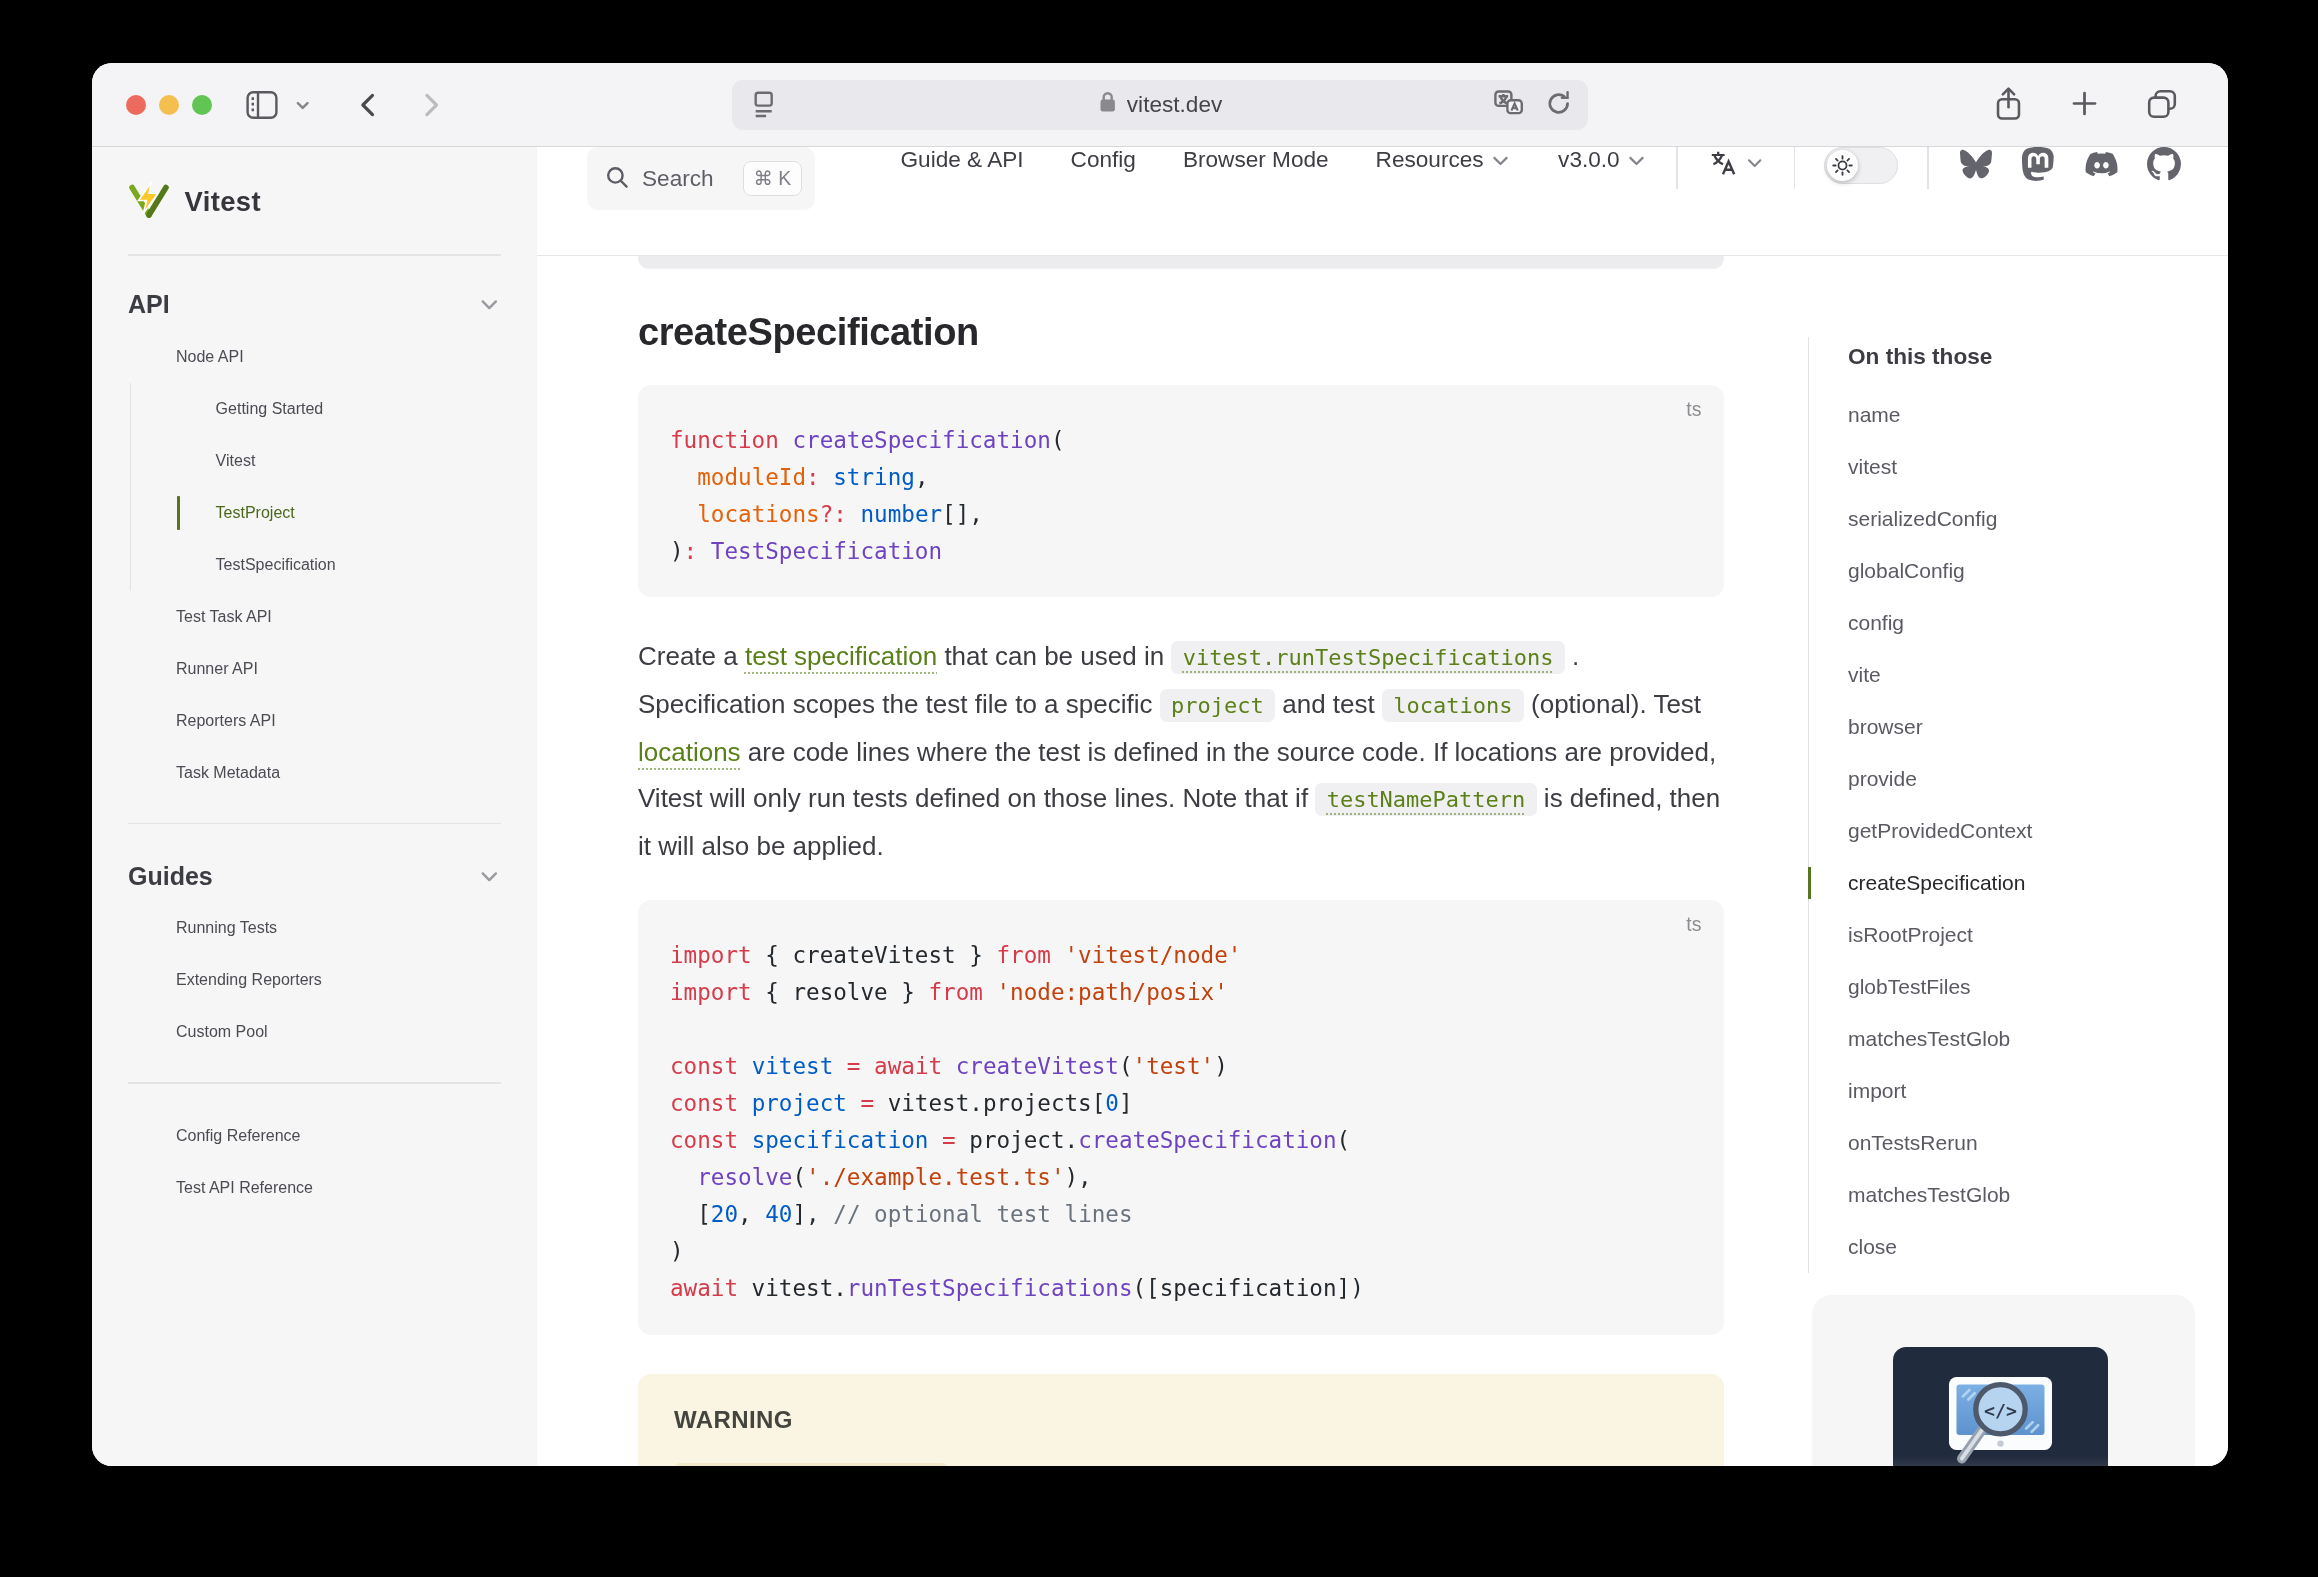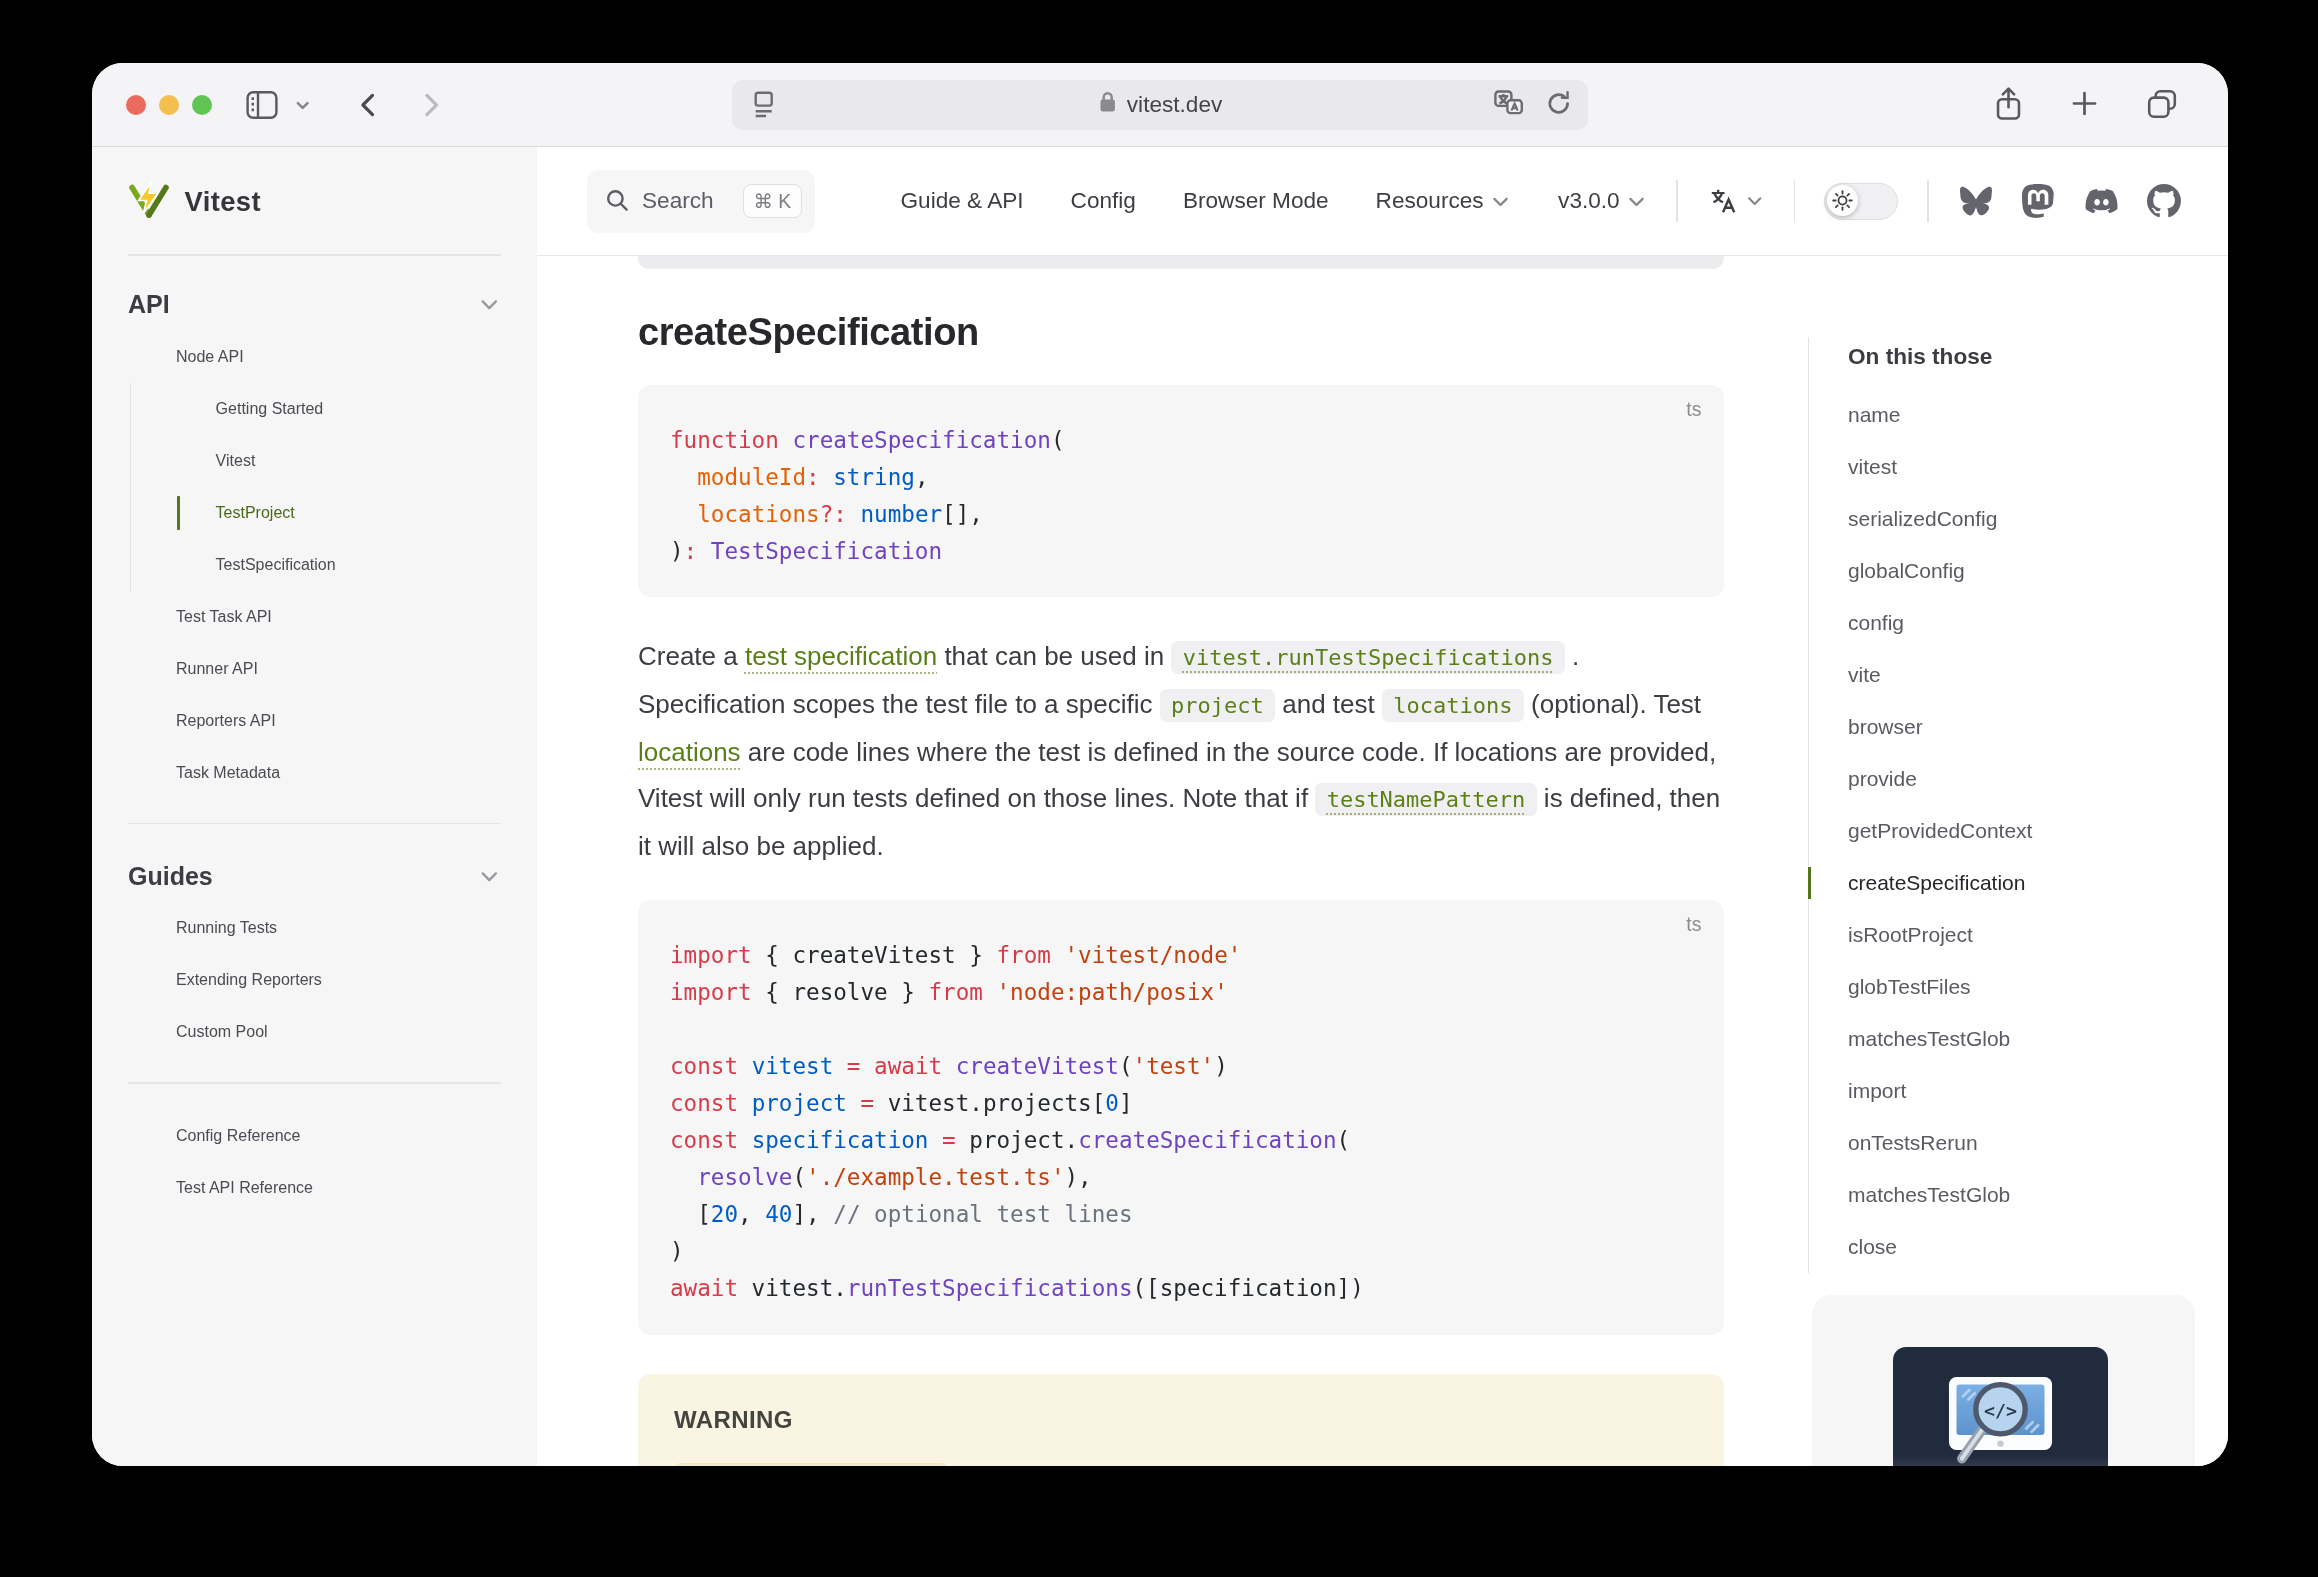--- a/index.html
+++ b/index.html
@@ -7,21 +7,21 @@
     --brand-dark:#4a681a;
     --text1:#3c3c43;
     --text2:#4b4b53;
     --text3:#8e8e93;
     --sb-bg:#f6f6f7;
     --divider:#e2e2e5;
   }
   *{box-sizing:border-box;margin:0;padding:0;}
   html,body{width:2319px;height:1578px;overflow:hidden;}
   body{background:#000;position:relative;font-family:"Liberation Sans",sans-serif;-webkit-font-smoothing:antialiased;}
-  .window{position:absolute;left:92px;top:63px;width:2136px;height:1403px;background:#fff;border-radius:31px;overflow:hidden;box-shadow:0 32px 97px rgba(0,0,0,.6);}
+  .window{position:absolute;left:92px;top:63px;width:2136px;height:1403px;background:#fff;border-radius:20px;overflow:hidden;box-shadow:0 32px 97px rgba(0,0,0,.6);}
 
   
   .toolbar{position:relative;height:84px;background:#f4f3f5;border-bottom:0.8px solid #d8d7da;}
   .traffic{position:absolute;left:34px;top:32px;display:flex;gap:13px;}
   .traffic span{width:20px;height:20px;border-radius:50%;display:block;}
   .tb-left{position:absolute;left:152px;top:0;height:84px;display:flex;align-items:center;color:#59595e;}
   .tb-left .ico{display:flex;align-items:center;justify-content:center;}
   .tb-right{position:absolute;right:50px;top:0;height:84px;display:flex;align-items:center;gap:47px;color:#59595e;}
   .urlbar{position:absolute;left:50%;top:17px;transform:translateX(-50%);width:856px;height:50px;background:#e9e8ec;border-radius:11.3px;display:flex;align-items:center;justify-content:center;color:#454549;}
   .urlbar .reader{position:absolute;left:18px;color:#6b6b70;}
@@ -40,21 +40,21 @@
   .sb-title .chev{width:22.6px;height:22.6px;color:#9a9aa0;}
   .sb-item{display:block;height:52px;line-height:52px;font-size:16px;color:var(--text2);text-decoration:none;white-space:nowrap;margin-left:48px;}
   .sb-children{border-left:1.6px solid #e3e3e6;margin-left:1.6px;padding-left:37px;}
   .sb-item.child{position:relative;}
   .sb-item.child.active{color:var(--brand-dark);}
   .sb-item.child.active::before{content:'';position:absolute;left:-39px;top:9px;width:3.2px;height:34px;background:#55761f;border-radius:0.8px;}
   .sb-divider{height:1.6px;background:#e4e4e6;margin:24px 0 26px;}
 
   
   .main{flex:1;display:flex;flex-direction:column;min-width:0;background:#fff;}
-  .page-header{height:109px;flex:none;display:flex;align-items:center;padding:0 47px 0 50px;border-bottom:0.8px solid #e7e7ea;}
+  .page-header{height:109px;flex:none;display:flex;align-items:flex-start;padding:0 47px 0 50px;border-bottom:0.8px solid #e7e7ea;}
   .searchbox{width:228px;height:63px;background:#f6f6f7;border-radius:11.3px;display:flex;align-items:center;gap:13px;padding:0 13px 0 18px;cursor:pointer;}
   .searchbox .s-label{font-size:22.6px;color:#5d5d66;flex:1;}
   .kbd{font-size:19.4px;color:#7d7d85;background:#fdfdfe;border:1.6px solid #dededf;border-radius:8px;padding:4.8px 9.7px;white-space:nowrap;}
   .topnav{margin-left:auto;display:flex;align-items:center;gap:47px;}
   .nav-item{display:flex;align-items:center;gap:6.5px;font-size:22.6px;font-weight:500;color:#3d3d44;text-decoration:none;cursor:pointer;white-space:nowrap;}
   .nav-item .chev{width:21px;height:21px;color:#85858c;}
   .hdr-divider{width:1.6px;height:42px;background:#e4e4e7;margin:0 29px;}
   .lang-btn{display:flex;align-items:center;gap:6.5px;color:#3d3d44;cursor:pointer;}
   .toggle{width:74px;height:37px;border-radius:18.6px;background:#f0f0f2;border:1.6px solid #dfdfe2;position:relative;cursor:pointer;flex:none;}
   .toggle .thumb{position:absolute;left:1.6px;top:1.6px;width:31px;height:31px;border-radius:50%;background:#fff;box-shadow:0 1.6px 4.8px rgba(0,0,0,.25);display:flex;align-items:center;justify-content:center;color:#3c3c43;}

